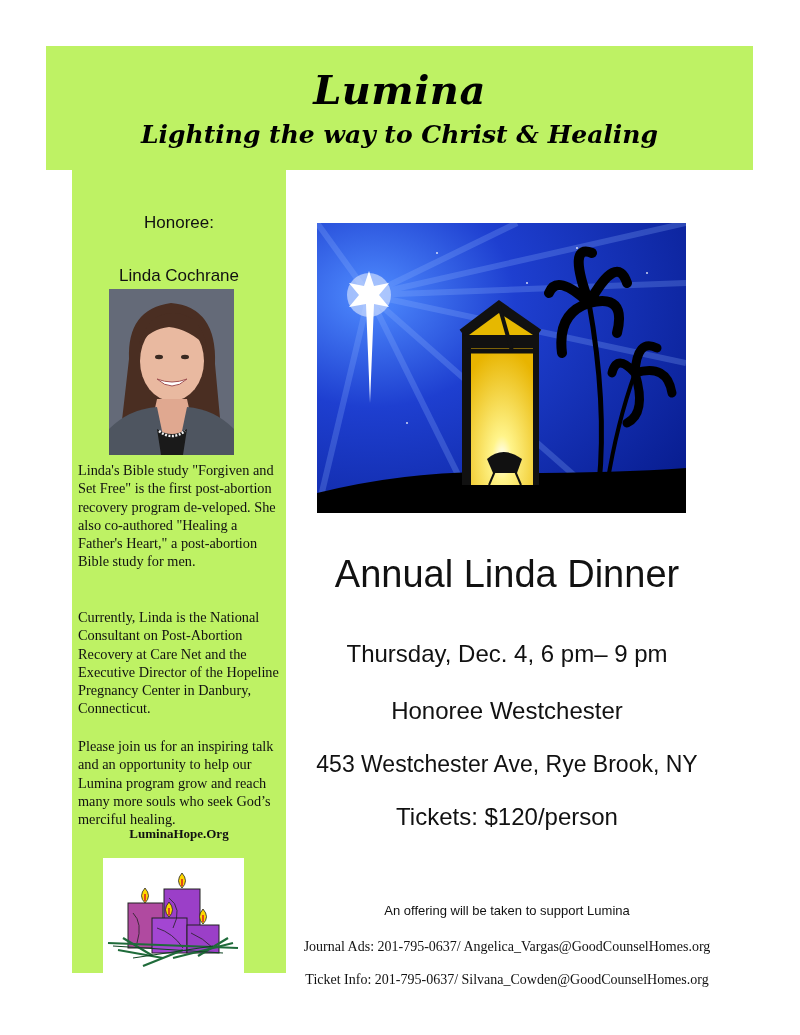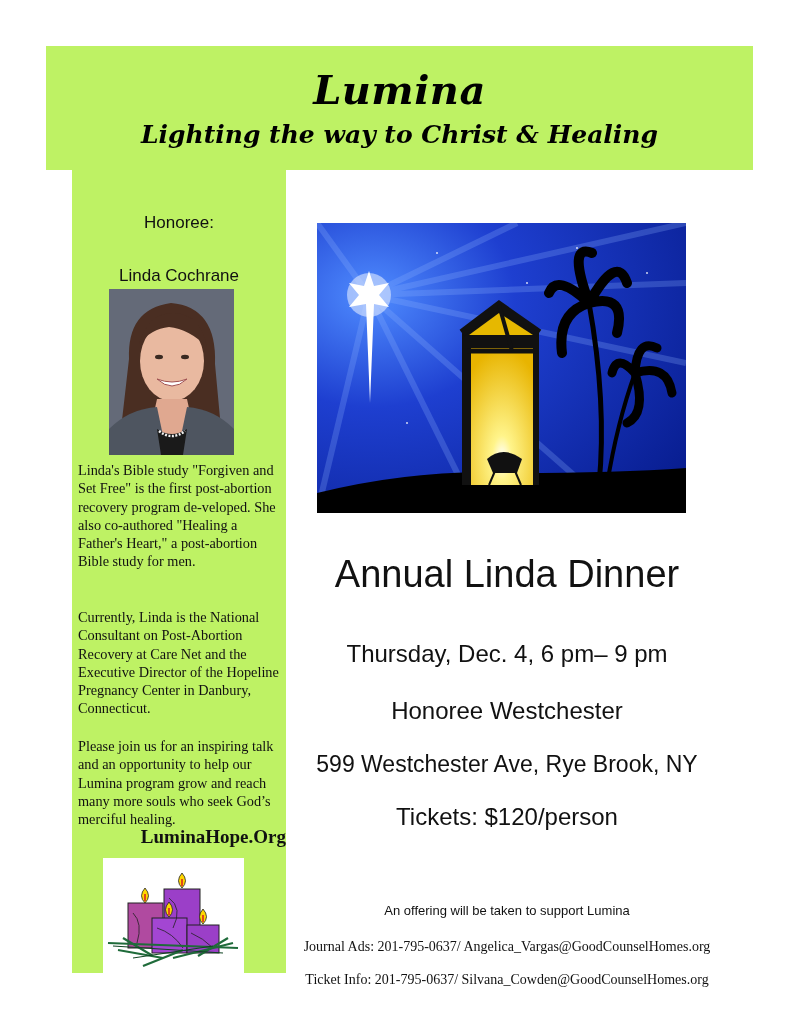--- a/index.html
+++ b/index.html
@@ -29,22 +29,22 @@
   }
   .bio {
     position: absolute; left: 6px; width: 206px;
     font-family: "Liberation Serif", serif; font-size: 14.3px; line-height: 18.3px;
     color: #111;
   }
   #bio-1 { top: 291px; }
   #bio-2 { top: 438px; }
   #bio-3 { top: 567px; }
   #website {
-    position: absolute; left: 0; width: 214px; top: 656px; text-align: right;
-    font-family: "Liberation Serif", serif; font-weight: bold; font-size: 19px;
+    position: absolute; left: 0; width: 214px; top: 656px; text-align: center;
+    font-family: "Liberation Serif", serif; font-weight: bold; font-size: 13px;
   }
   #candles {
     position: absolute; left: 31px; top: 688px; width: 141px; height: 115px;
     background: #ffffff;
   }
 
   #nativity {
     position: absolute; left: 317px; top: 223px; width: 369px; height: 290px;
     overflow: hidden;
   }
@@ -186,17 +186,17 @@
     <path d="M282 262 Q290 180 272 80" fill="none" stroke="#000" stroke-width="5"></path>
     <path d="M272 80 Q240 50 232 70 M272 80 Q250 20 275 30 M272 80 Q300 30 310 60 M272 80 Q310 70 300 110 M272 80 Q240 90 245 130" stroke="#000" stroke-width="10" fill="none" stroke-linecap="round"></path>
     <path d="M290 262 Q300 200 318 150" fill="none" stroke="#000" stroke-width="4"></path>
     <path d="M318 150 Q300 130 295 150 M318 150 Q320 115 340 125 M318 150 Q350 140 355 170 M318 150 Q330 190 310 200" stroke="#000" stroke-width="9" fill="none" stroke-linecap="round"></path>
   </svg>
 </div>
 
 <div id="event-title" class="main-line">Annual Linda Dinner</div>
 <div id="event-date" class="main-line">Thursday, Dec. 4, 6 pm– 9 pm</div>
 <div id="event-venue" class="main-line">Honoree Westchester</div>
-<div id="event-address" class="main-line">599 Westchester Ave, Rye Brook, NY</div>
+<div id="event-address" class="main-line">453 Westchester Ave, Rye Brook, NY</div>
 <div id="event-tickets" class="main-line">Tickets: $120/person</div>
 <div id="event-offering" class="main-line">An offering will be taken to support Lumina</div>
 <div id="ticket-info" class="main-line contact">Ticket Info:  201-795-0637/ Silvana_Cowden@GoodCounselHomes.org</div>
 <div id="journal-ads" class="main-line contact">Journal Ads:  201-795-0637/ Angelica_Vargas@GoodCounselHomes.org</div>
 
 </body></html>

